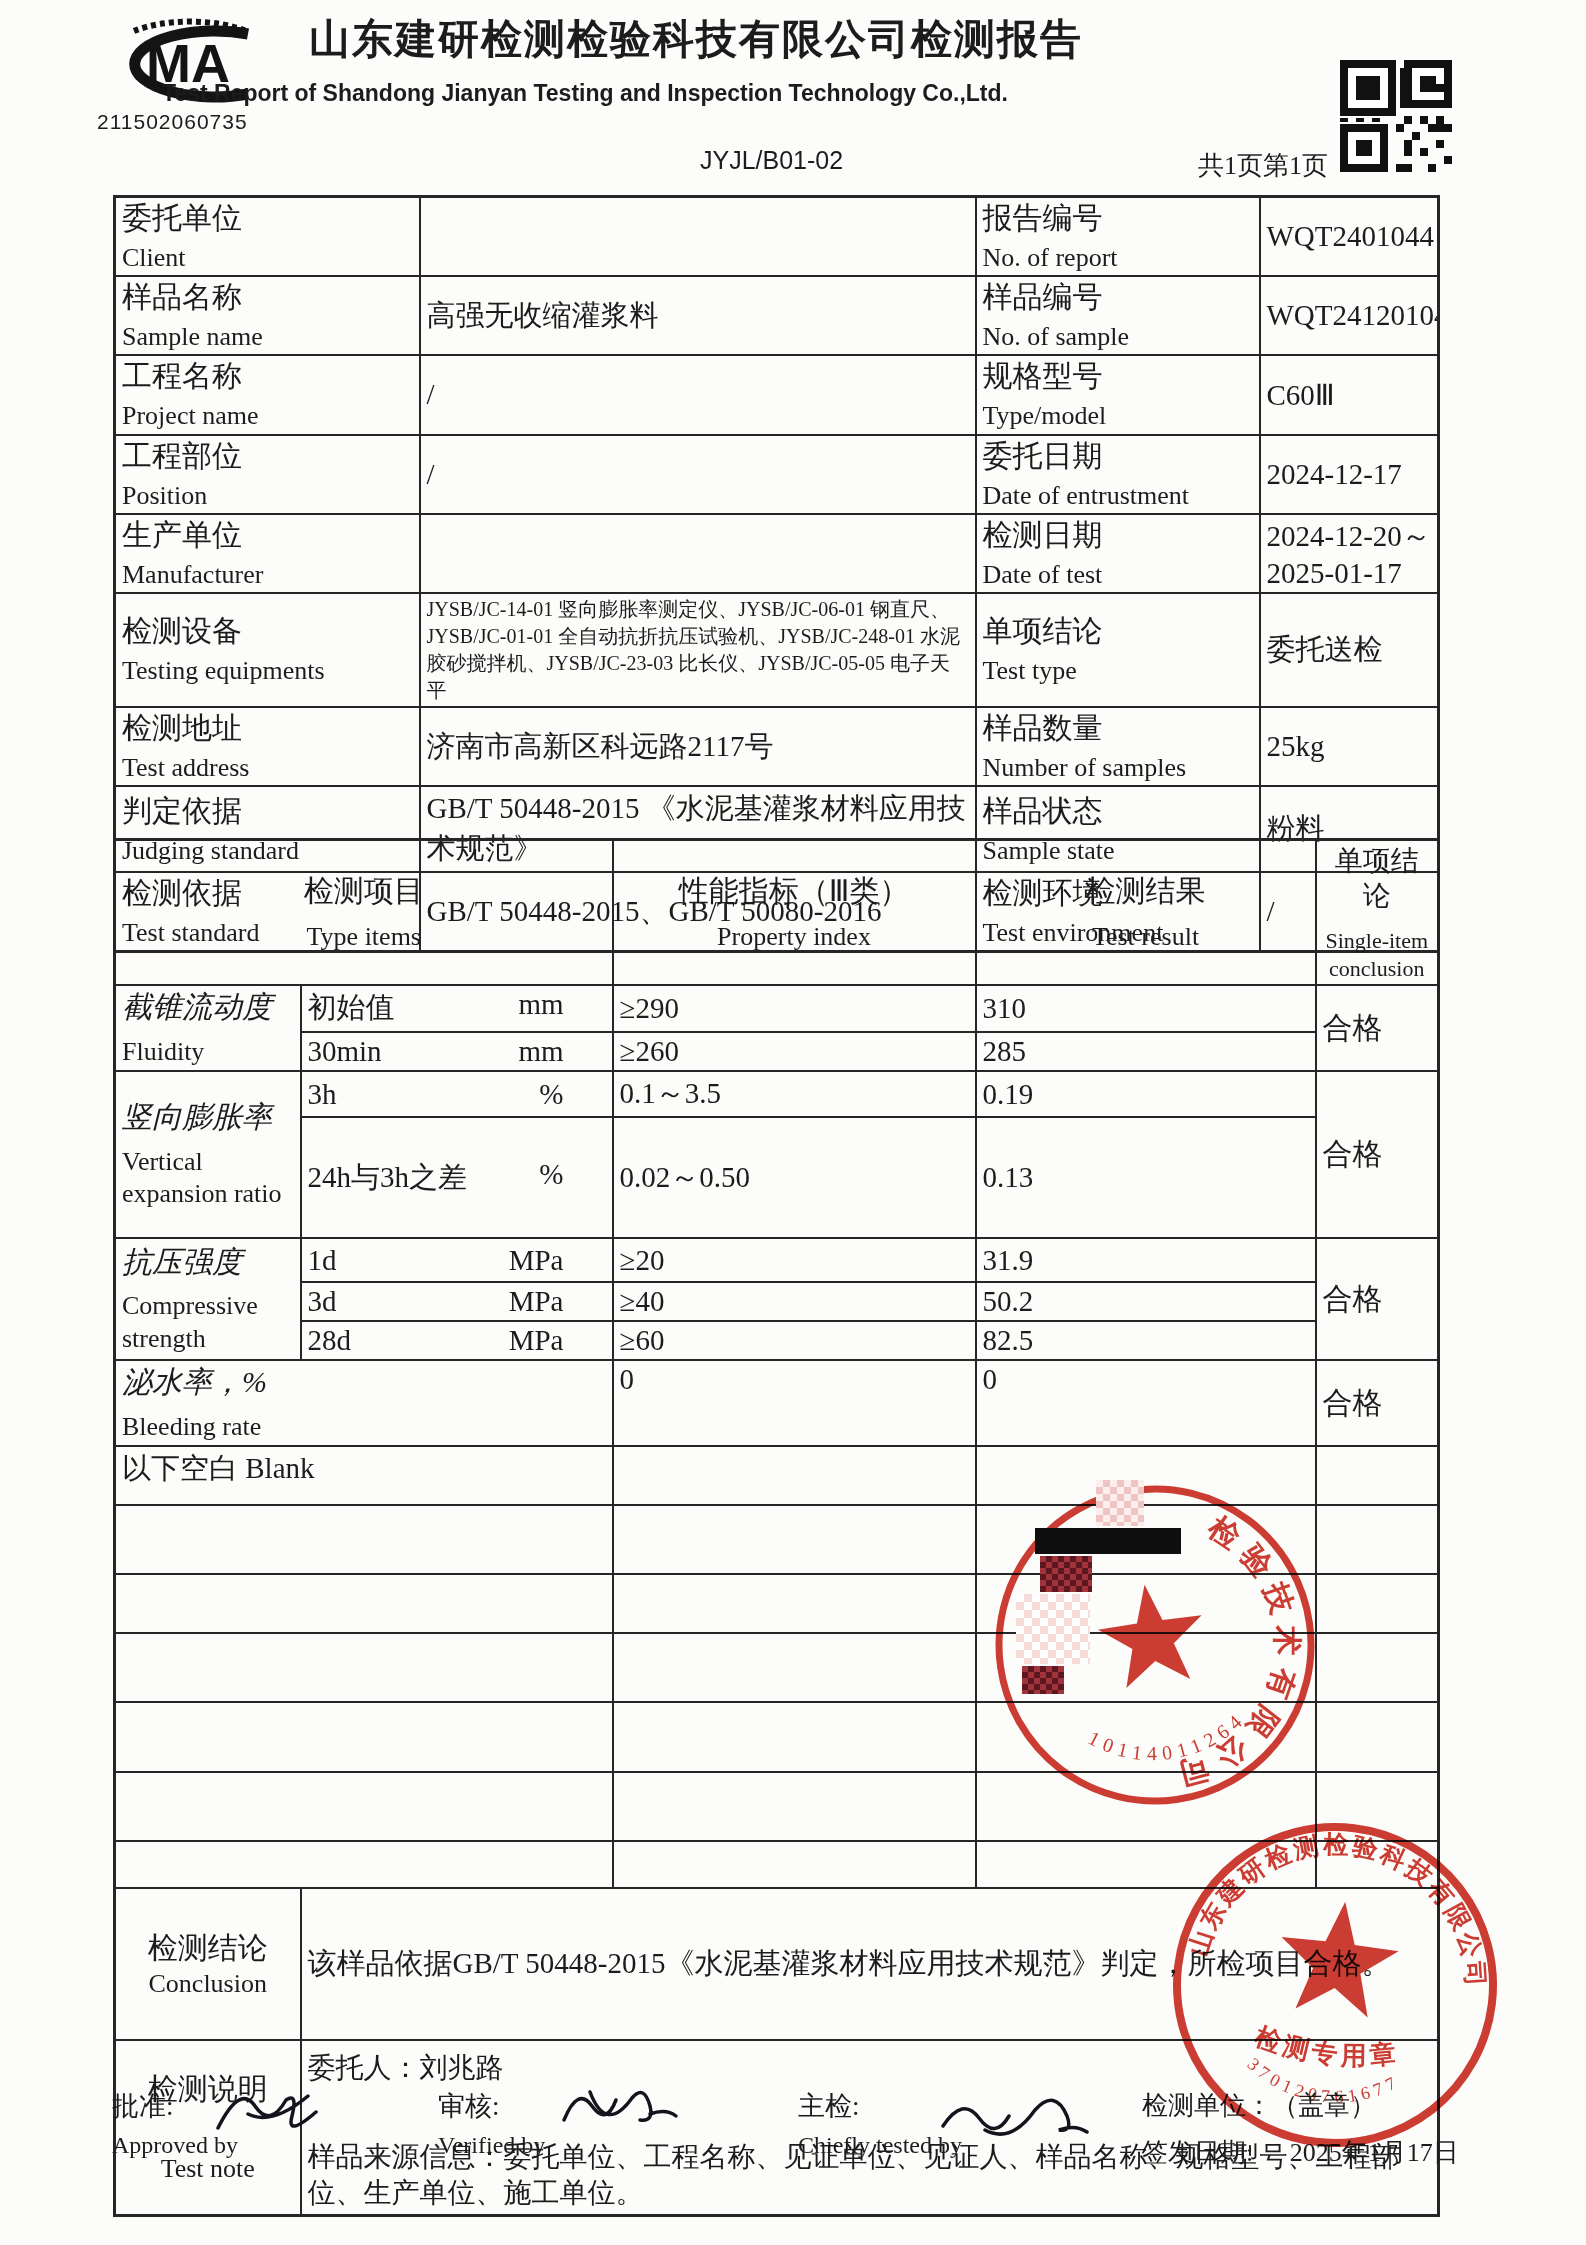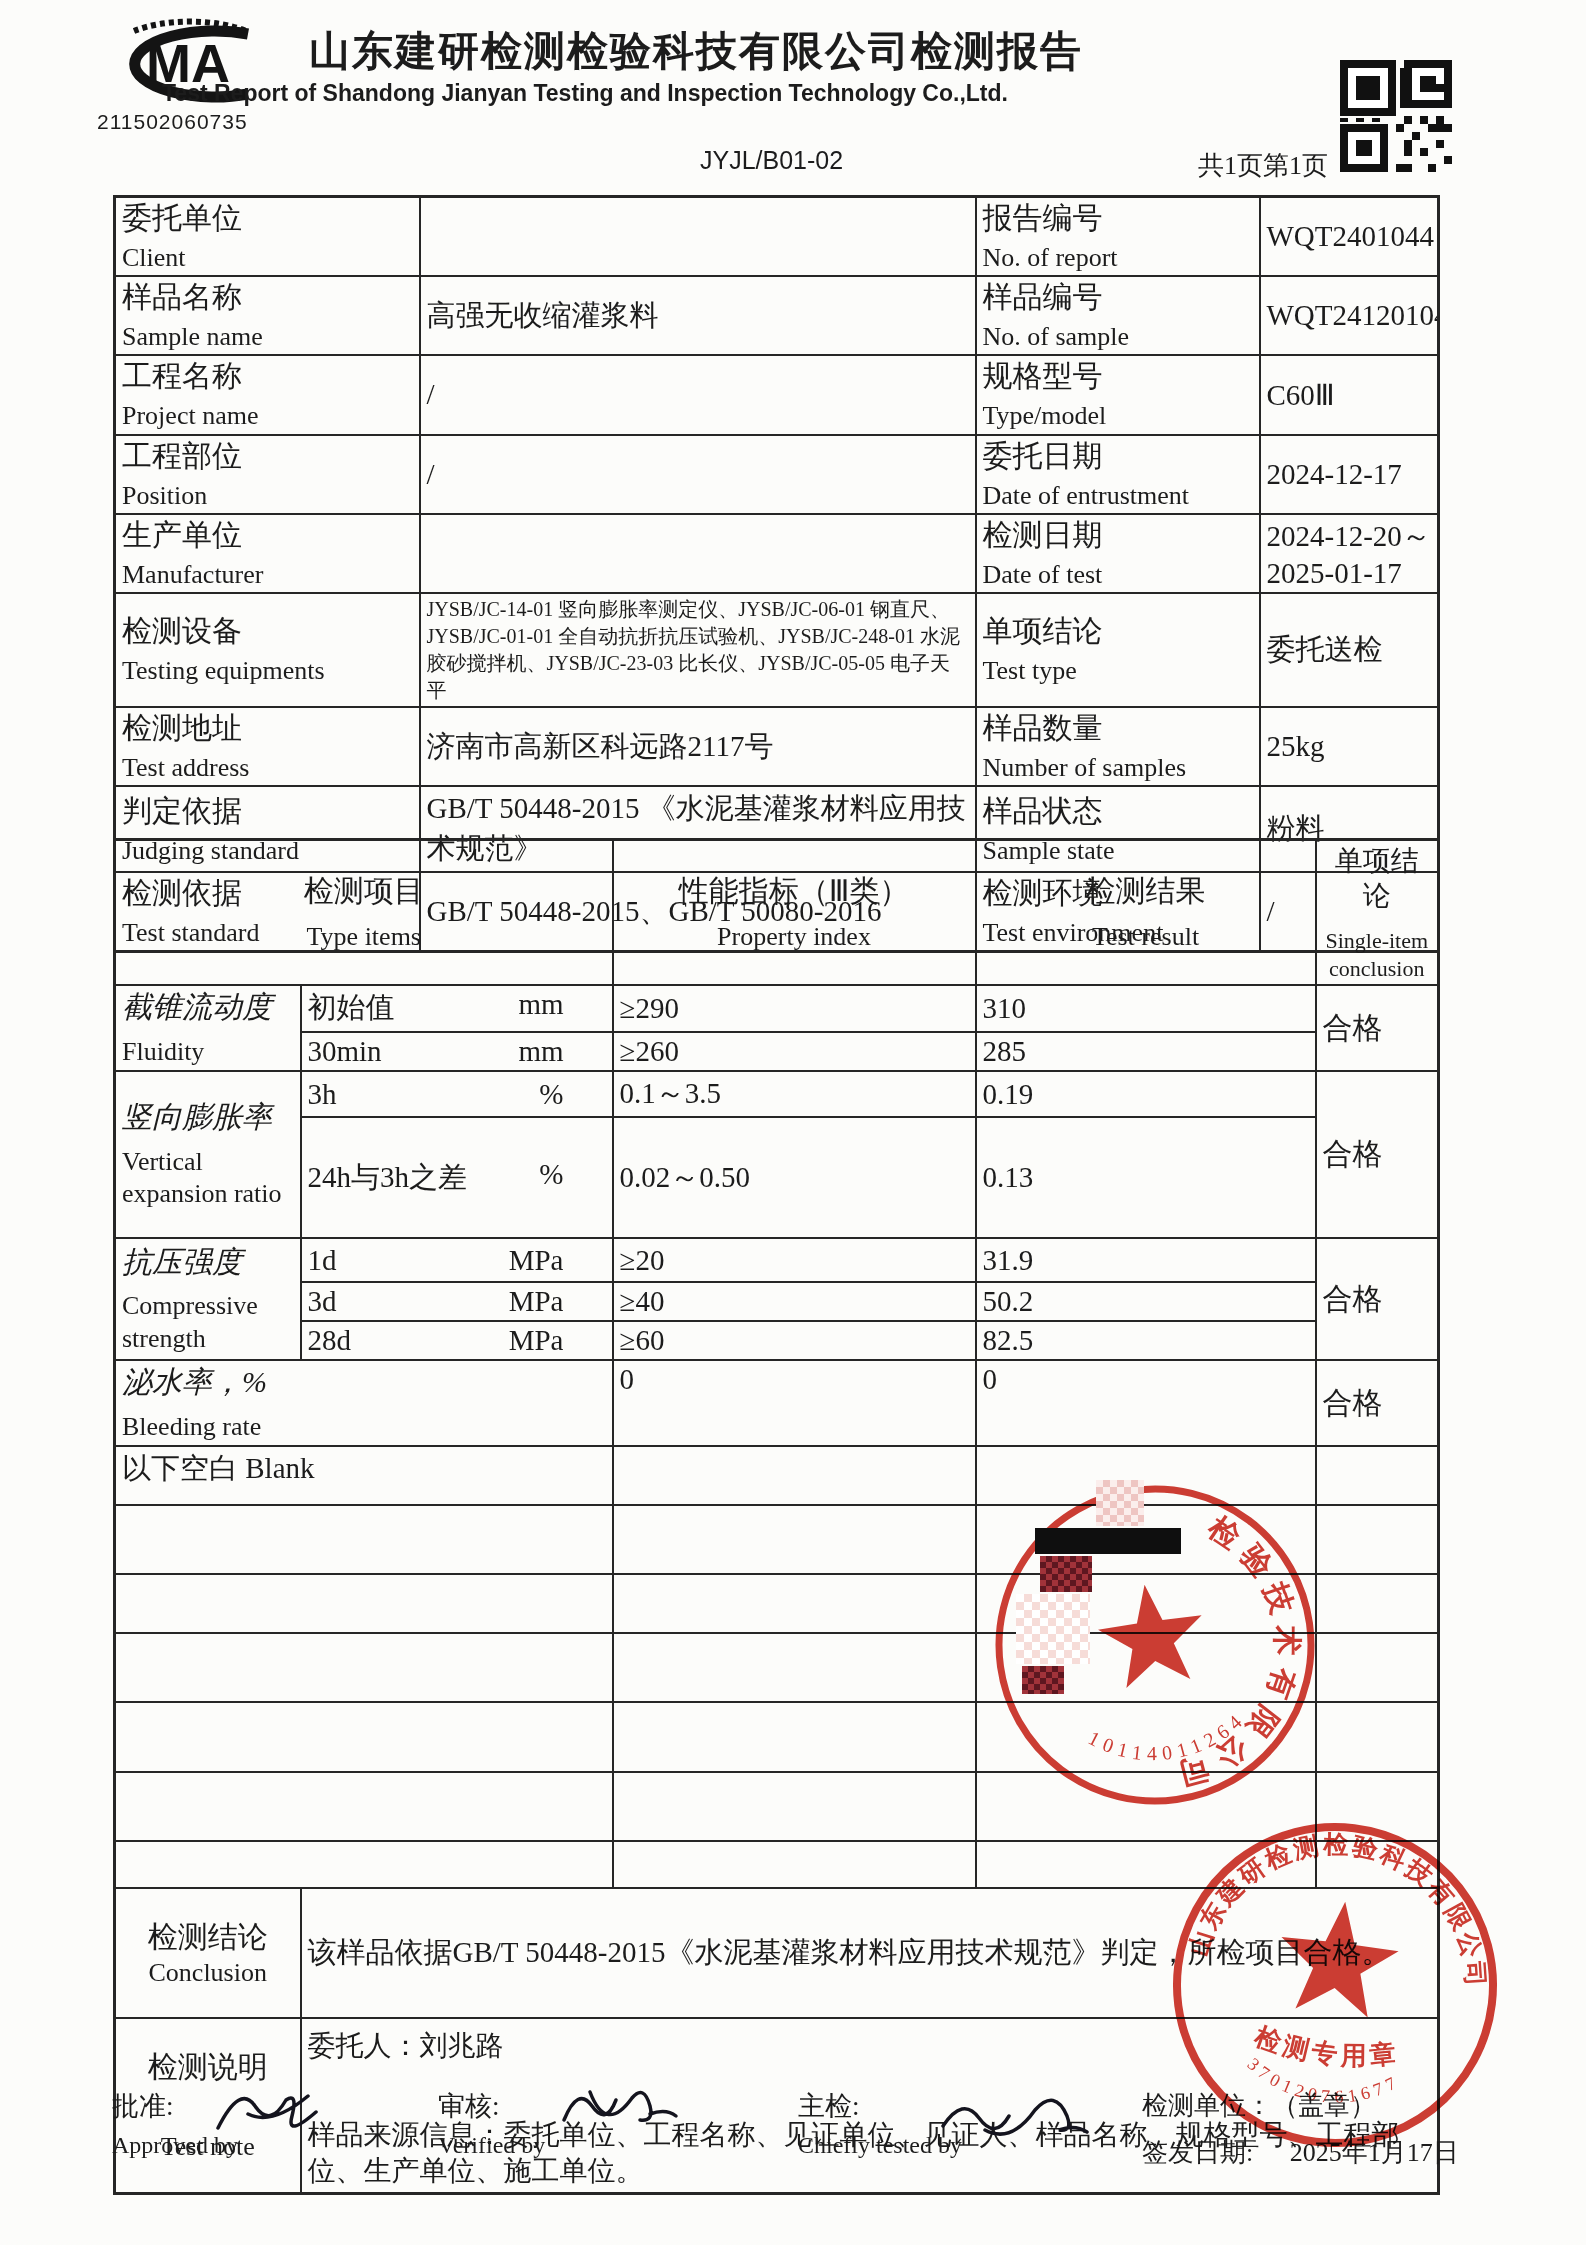--- a/index.html
+++ b/index.html
@@ -3,21 +3,21 @@
 <meta charset="utf-8">
 <style>
   html,body{margin:0;padding:0;background:#e8e8e6;}
   .page{position:relative;width:1586px;height:2245px;background:#fcfcfa;overflow:hidden;
         font-family:"Liberation Serif", serif;color:#1c1c1c;}
   :root{--ink:#1c1c1c;--line:#262626;--stamp:#c9271d;}
 
   
   .cma{position:absolute;left:100px;top:18px;width:180px;height:92px;}
   .cma-num{position:absolute;left:97px;top:110px;font-size:21px;letter-spacing:1px;font-family:"Liberation Sans",sans-serif;}
-  .title-cn{position:absolute;left:256px;top:24px;width:880px;text-align:center;
+  .title-cn{position:absolute;left:256px;top:12px;width:880px;text-align:center;
             font-family:"Liberation Sans",sans-serif;font-weight:700;font-size:41px;letter-spacing:2px;}
   .title-en{position:absolute;left:150px;top:80px;width:870px;text-align:center;
             font-family:"Liberation Sans",sans-serif;font-weight:700;font-size:23px;}
   .form-code{position:absolute;left:700px;top:146px;font-family:"Liberation Sans",sans-serif;font-size:25px;}
   .page-info{position:absolute;left:1198px;top:148px;font-size:26px;}
   .qr{position:absolute;left:1340px;top:60px;width:112px;height:112px;}
 
   
   table{border-collapse:collapse;table-layout:fixed;}
   .info-table{position:absolute;left:113px;top:195px;width:1324px;border:3px solid var(--line);}
@@ -51,21 +51,21 @@
   .clab .en{font-size:26px;}
   .nlab .en{margin-top:44px;}
   .ctext{font-size:29px;}
   .ntext{vertical-align:top;font-size:28px;padding-top:8px;}
   .ntext .l2{display:block;margin-top:52px;line-height:1.3;}
   .ntext .l1{display:block;}
 
   tr.h33{height:33px}tr.h34{height:34px}tr.h36{height:36px}tr.h37{height:37px}
   tr.h44{height:44px}tr.h47{height:47px}tr.h60{height:60px}tr.h68{height:59px}
   tr.h69{height:69px}tr.h70{height:70px}tr.h71{height:71px}tr.h72{height:72px}
-  tr.h73{height:73px}tr.h85{height:85px}tr.h121{height:121px}tr.h130{height:130px}
+  tr.h73{height:73px}tr.h85{height:85px}tr.h121{height:121px}tr.h130{height:152px}
   tr.h160{height:160px}
 
   
   .f-item{position:absolute;top:2088px;}
   .f-item .cn{font-size:27px;display:block;}
   .f-item .en{font-size:24px;display:block;margin-top:8px;}
   .sig{position:absolute;}
   .f-unit{position:absolute;left:1142px;top:2088px;font-size:26px;}
   .f-unit .row2{margin-top:12px;}
   .f-unit .date{margin-left:30px;}

